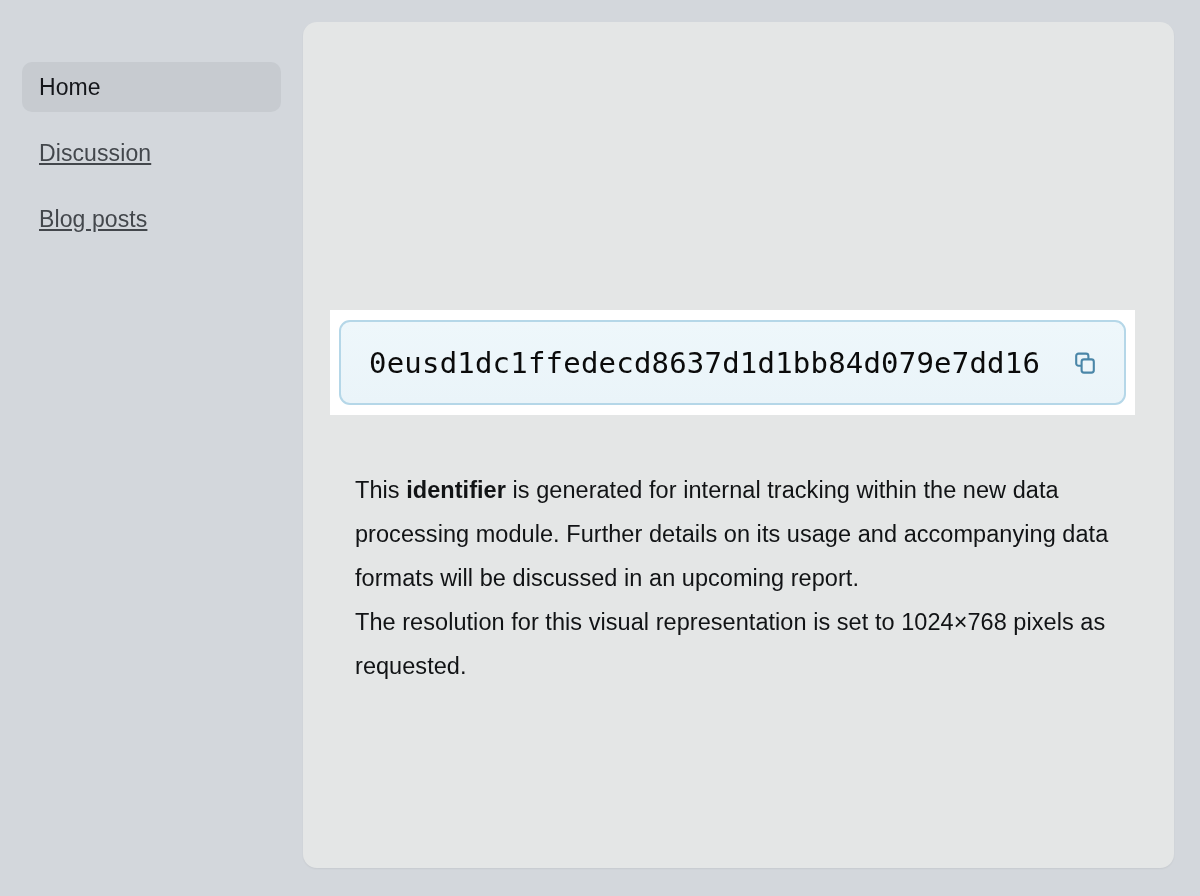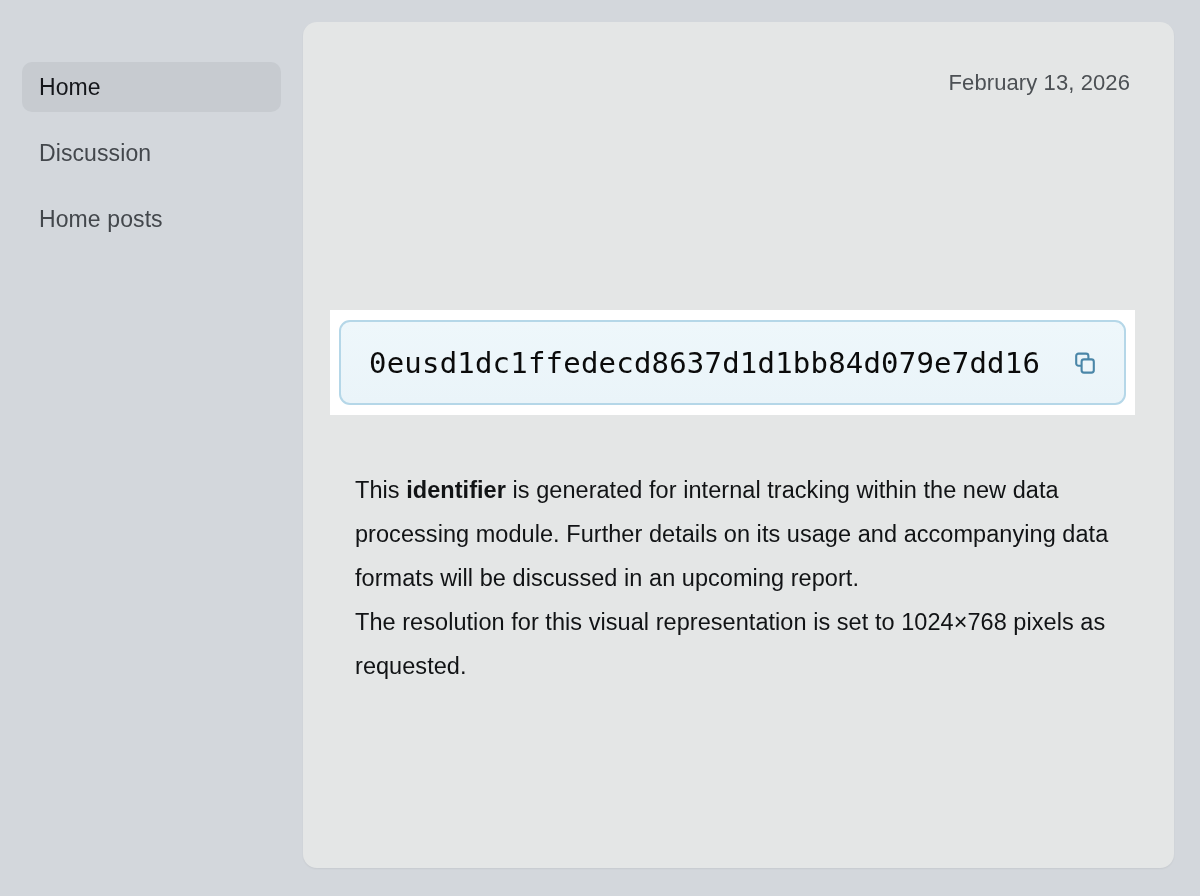--- a/index.html
+++ b/index.html
@@ -41,20 +41,21 @@
     font-size: 23px;
     color: #43474c;
     letter-spacing: 0.1px;
   }
   .nav-item.active {
     background: #c7cbd0;
     color: #14161a;
   }
   .nav-item + .nav-item {
     margin-top: 16px;
+    text-decoration: underline;
   }
 
   
   .card-wrap {
     flex: 1 1 auto;
     position: relative;
   }
 
   .card {
     position: absolute;
@@ -154,28 +155,27 @@
 <div class="app">
 
   <nav class="sidebar">
     <div class="nav-item active">
       <span>Home</span>
     </div>
     <div class="nav-item">
       <span>Discussion</span>
     </div>
     <div class="nav-item">
-      <span>Home posts</span>
+      <span>Blog posts</span>
     </div>
   </nav>
 
   <div class="card-wrap">
     <div class="card">
 
-      <div class="date">February 13, 2026</div>
 
 
       <div class="id-band">
         <div class="id-box">
           <span class="id-text">0eusd1dc1ffedecd8637d1d1bb84d079e7dd16</span>
           <span class="copy-btn">
             <svg width="26" height="26" viewBox="0 0 26 26" fill="none" aria-hidden="true">
               <rect x="4.2" y="3.6" width="12.2" height="12.2" rx="2.4" stroke="#4a86a8" stroke-width="2.1" fill="none"></rect>
               <rect x="9.6" y="9.4" width="12.2" height="13.2" rx="2.4" stroke="#4a86a8" stroke-width="2.1" fill="#eef6fa"></rect>
             </svg>

